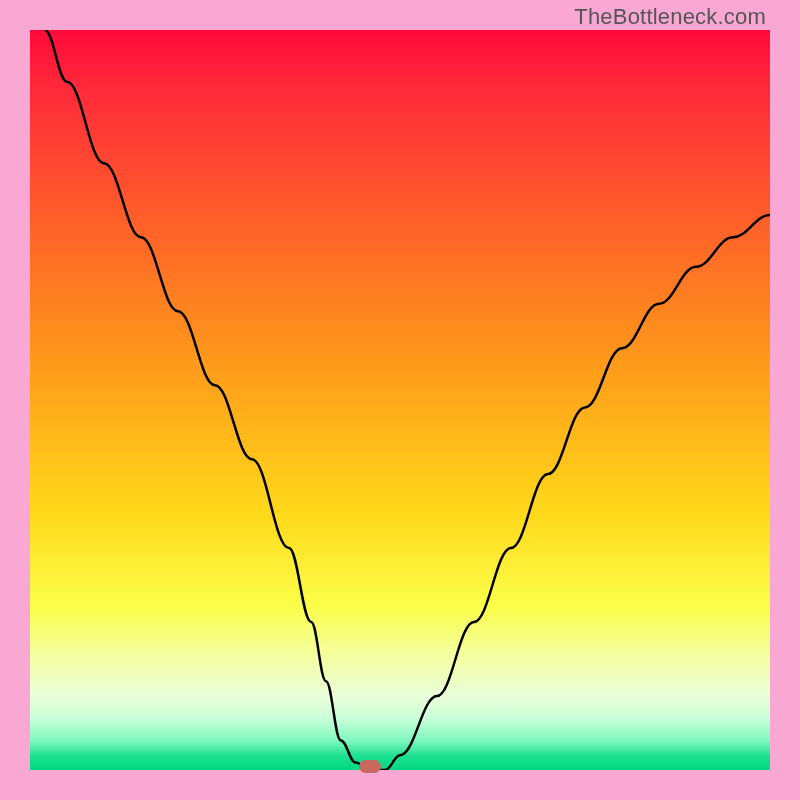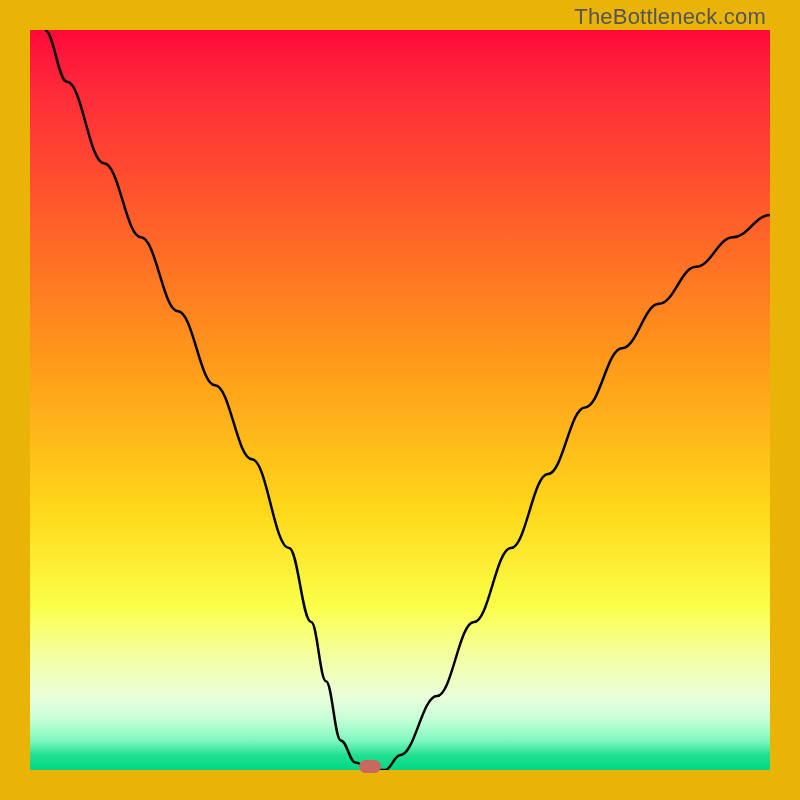--- a/index.html
+++ b/index.html
@@ -10,21 +10,21 @@
     background: #000;
     position: relative;
     font-family: Arial, sans-serif;
   }
   .frame {
     position: absolute;
     top: 0;
     left: 0;
     width: 800px;
     height: 800px;
-    background: #eab308;
+    background: #f9a8d4;
   }
   .plot-area {
     position: absolute;
     top: 30px;
     left: 30px;
     width: 740px;
     height: 740px;
     background: linear-gradient(to bottom,
       #ff0a3a 0%,
       #ff2a3a 8%,

